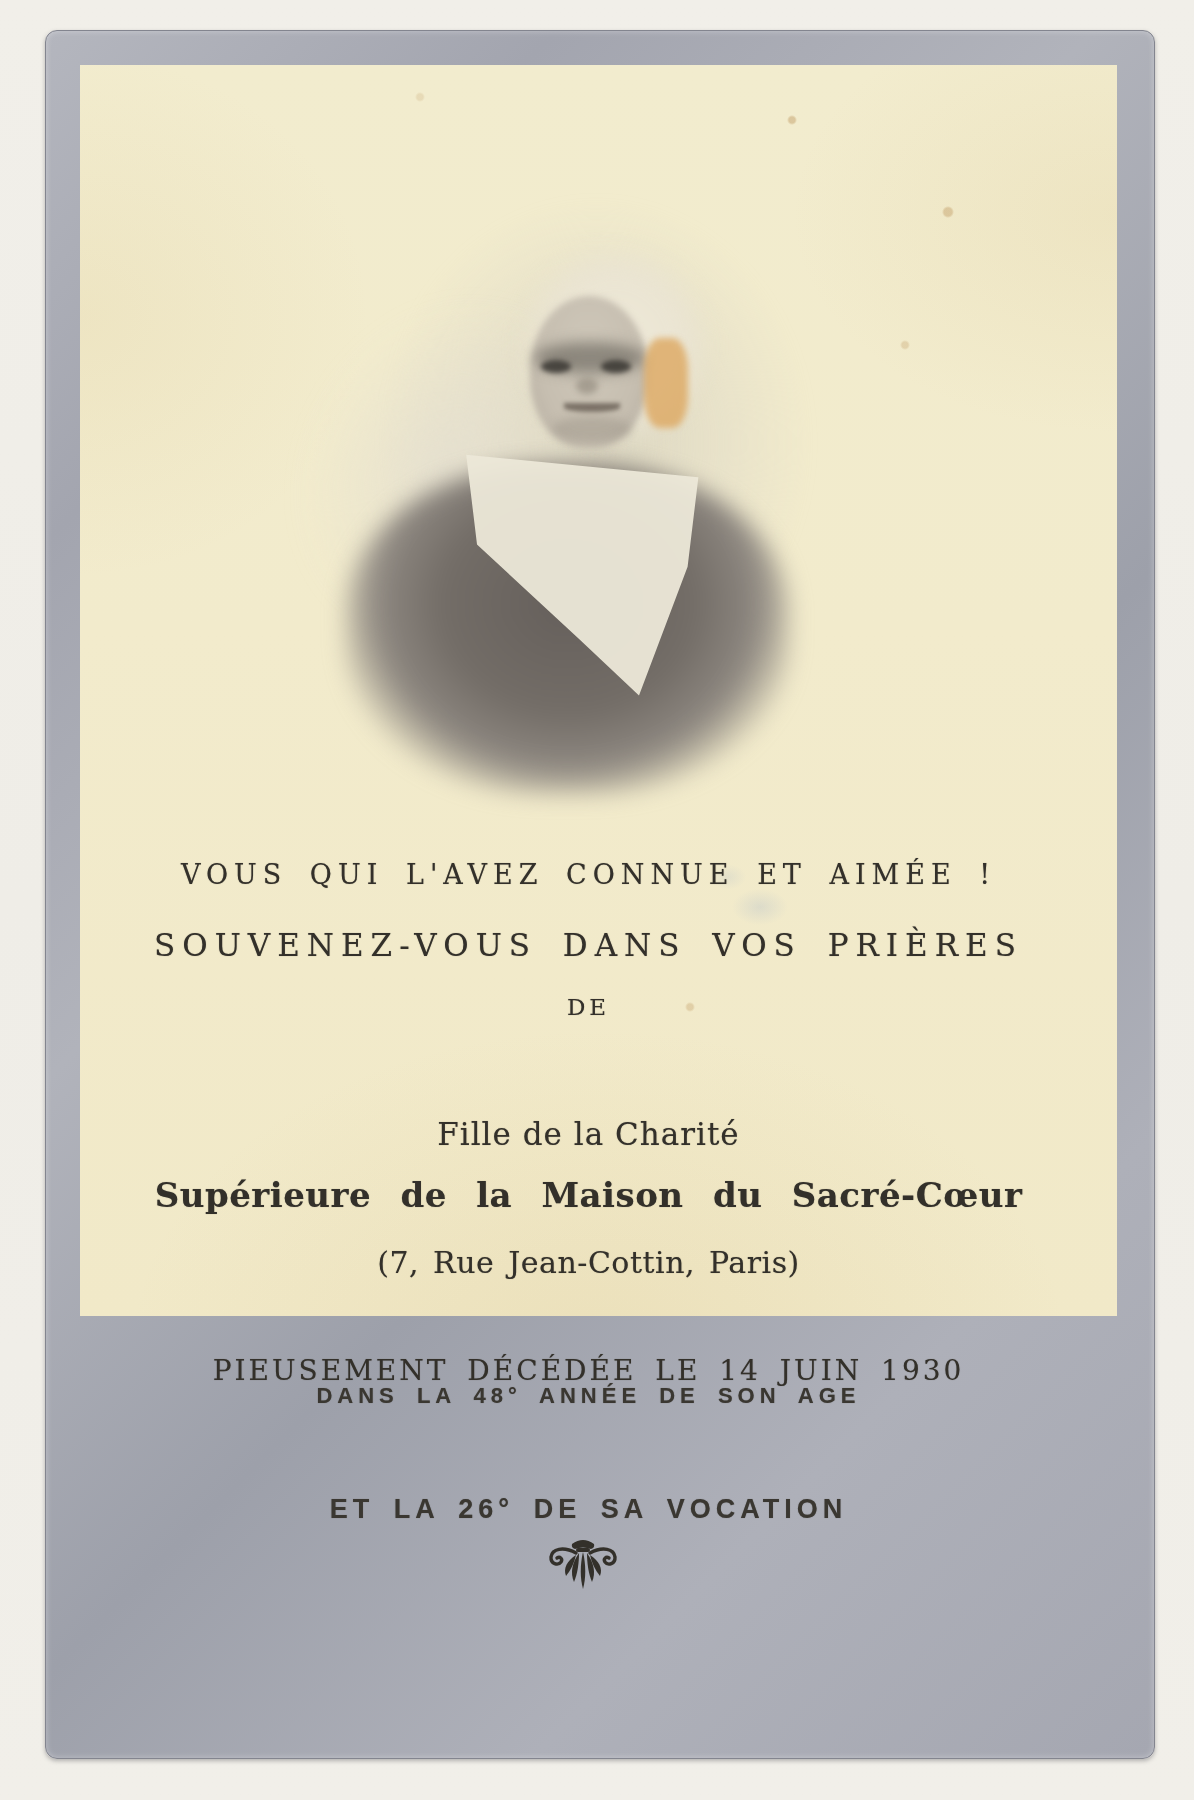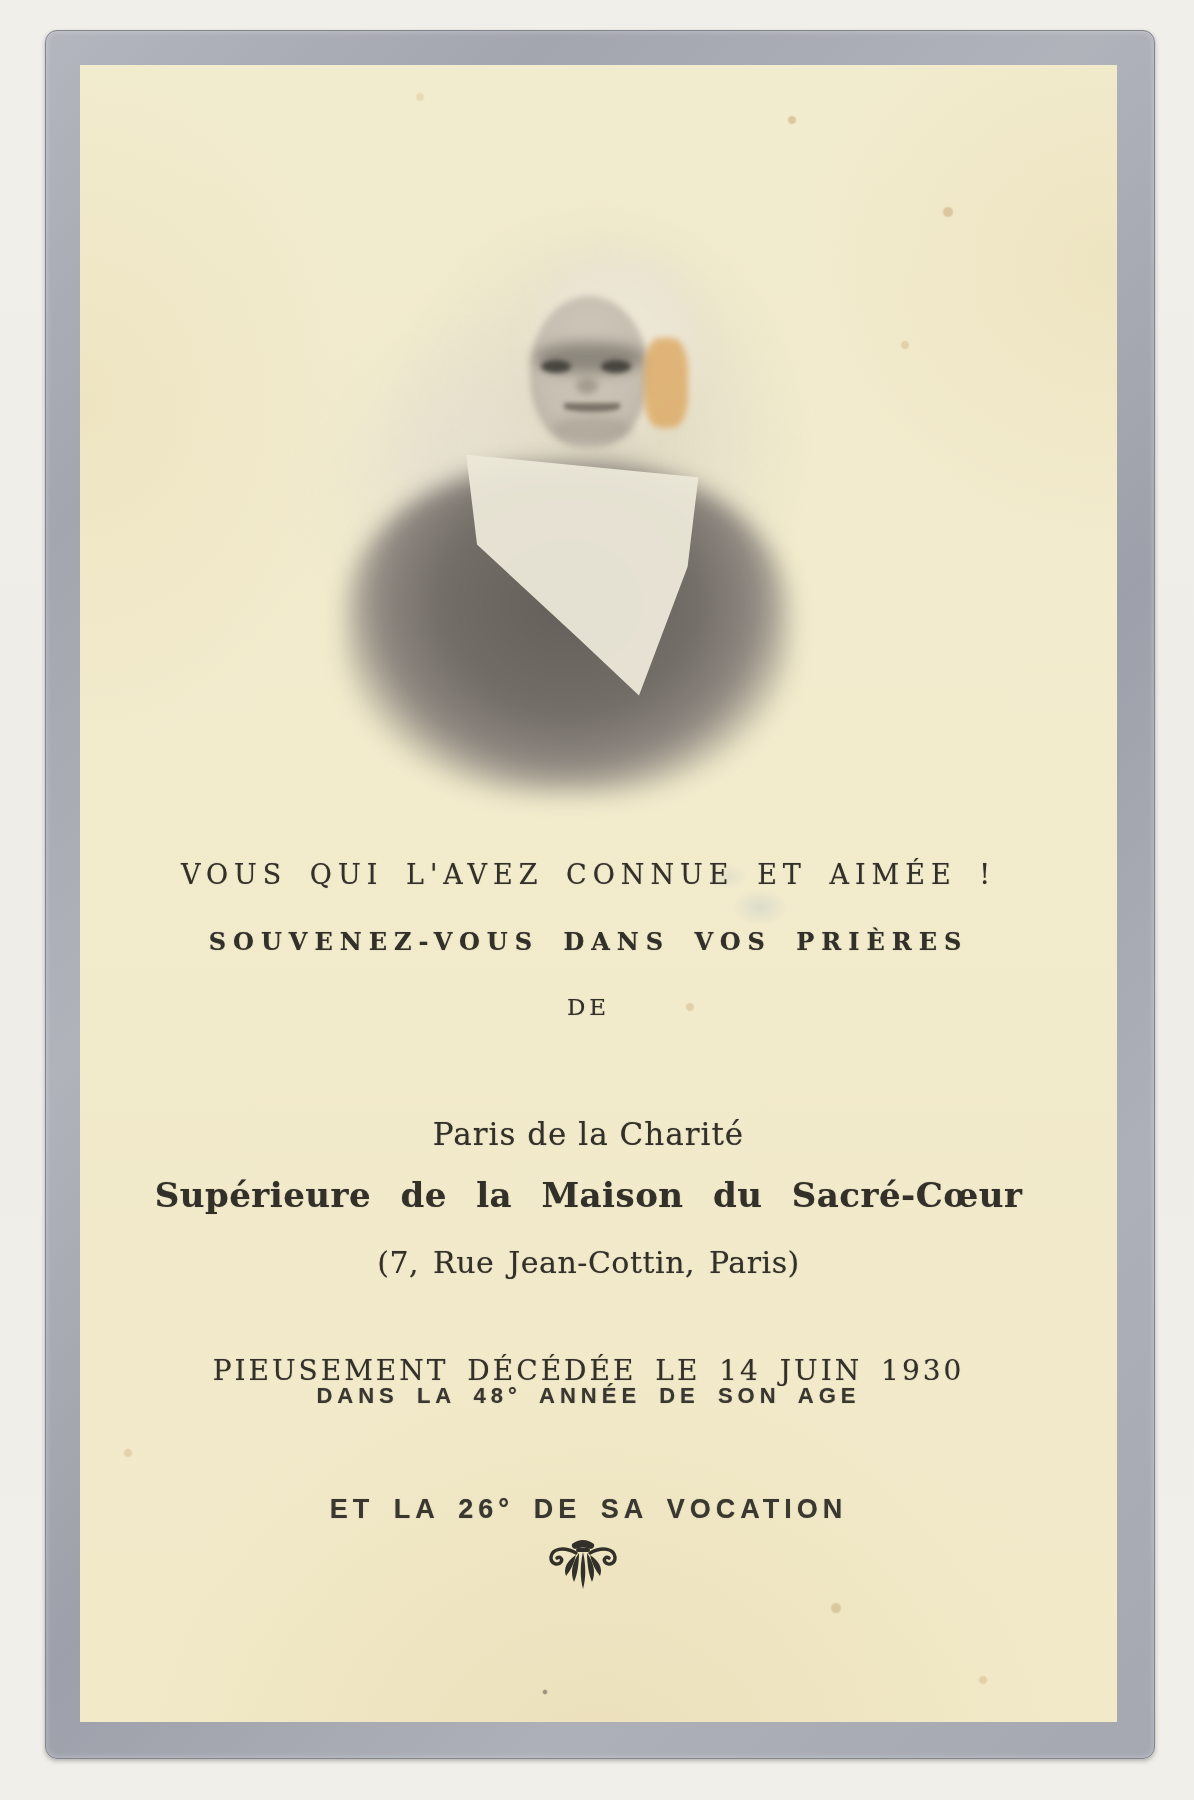--- a/index.html
+++ b/index.html
@@ -18,21 +18,21 @@
   
   .card{
     position:absolute;left:45px;top:30px;width:1108px;height:1727px;
     border-radius:12px;
     border:1px solid #83858f;
     background:
       linear-gradient(135deg,#b4b6be 0%,#a3a5af 18%,#b1b3bb 37%,#9da0aa 58%,#aeb0b9 78%,#a5a7b1 100%);
     box-shadow:0 2px 4px rgba(60,60,70,.35), inset 0 0 6px rgba(255,255,255,.35);
   }
   .card-face{
-    position:absolute;left:34px;top:34px;width:1037px;height:1657px;
+    position:absolute;left:34px;top:34px;width:1037px;height:1251px;
     background:
       
       radial-gradient(circle at 712px 55px,  rgba(166,112,44,.30) 0 3px, transparent 5px),
       radial-gradient(circle at 868px 147px, rgba(166,112,44,.28) 0 4px, transparent 6px),
       radial-gradient(circle at 825px 280px, rgba(166,112,44,.20) 0 3px, transparent 5px),
       radial-gradient(circle at 610px 942px, rgba(166,112,44,.22) 0 3px, transparent 5px),
       radial-gradient(circle at 48px 1388px, rgba(166,112,44,.20) 0 3px, transparent 5px),
       radial-gradient(circle at 756px 1543px,rgba(166,112,44,.26) 0 4px, transparent 6px),
       radial-gradient(circle at 903px 1615px,rgba(166,112,44,.20) 0 3px, transparent 5px),
       radial-gradient(circle at 465px 1627px,rgba(60,50,40,.45) 0 1.5px, transparent 3px),
@@ -95,21 +95,21 @@
   .stain{
     left:344px;top:168px;width:44px;height:90px;border-radius:35%;
     background:#dda75f;opacity:.78;filter:blur(3px);
   }
 
   
   .text-layer{position:absolute;left:-10px;top:0;width:100%;height:100%;color:#33302a;}
   .tl{position:absolute;width:100%;text-align:center;white-space:nowrap;
       text-shadow:0 0 1px rgba(51,48,42,.45);}
   .l1 {top:794px; font-size:27px;letter-spacing:6px;word-spacing:8px;}
-  .l2 {top:862px; font-size:24px;letter-spacing:7px;word-spacing:9px;font-weight:bold;}
+  .l2 {top:862px; font-size:31px;letter-spacing:7px;word-spacing:9px;}
   .lde{top:929px; font-size:23px;letter-spacing:4px;}
   .lname{top:966px;font-size:62px;font-weight:bold;letter-spacing:2px;word-spacing:12px;}
   .lfille{top:1051px;font-size:31px;letter-spacing:1px;}
   .lrole{top:1110px;font-size:34px;font-weight:bold;letter-spacing:.5px;word-spacing:17px;}
   .laddr{top:1180px;font-size:30px;letter-spacing:.5px;word-spacing:4px;}
   .ldec {top:1245px;font-size:28px;letter-spacing:3px;word-spacing:7px;margin-top:44px;}
   .lage {top:1318px;font-size:22px;letter-spacing:5px;word-spacing:7px;
          font-family:"Liberation Sans","DejaVu Sans",sans-serif;font-weight:bold;color:#3a3731;}
   .lvoc {top:1381px;font-size:27px;letter-spacing:5px;word-spacing:7px;
          font-family:"Liberation Sans","DejaVu Sans",sans-serif;font-weight:bold;color:#3a3731;margin-top:48px;}
@@ -135,21 +135,21 @@
       <div class="nose"></div>
       <div class="mouth"></div>
       <div class="chinshade"></div>
       <div class="stain"></div>
     </div>
 
     <div class="text-layer">
       <div class="tl l1">VOUS QUI L'AVEZ CONNUE ET AIMÉE !</div>
       <div class="tl l2">SOUVENEZ-VOUS DANS VOS PRIÈRES</div>
       <div class="tl lde">DE</div>
-      <div class="tl lfille">Paris de la Charité</div>
+      <div class="tl lfille">Fille de la Charité</div>
       <div class="tl lrole">Supérieure de la Maison du Sacré-Cœur</div>
       <div class="tl laddr">(7, Rue Jean-Cottin, Paris)</div>
       <div class="tl ldec">PIEUSEMENT DÉCÉDÉE LE 14 JUIN 1930</div>
       <div class="tl lage">DANS LA 48° ANNÉE DE SON AGE</div>
       <div class="tl lvoc">ET LA 26° DE SA VOCATION</div>
     </div>
 
     <svg class="fleuron" viewBox="0 0 74 64" xmlns="http://www.w3.org/2000/svg">
       <g fill="#33302a" stroke="none">
 

